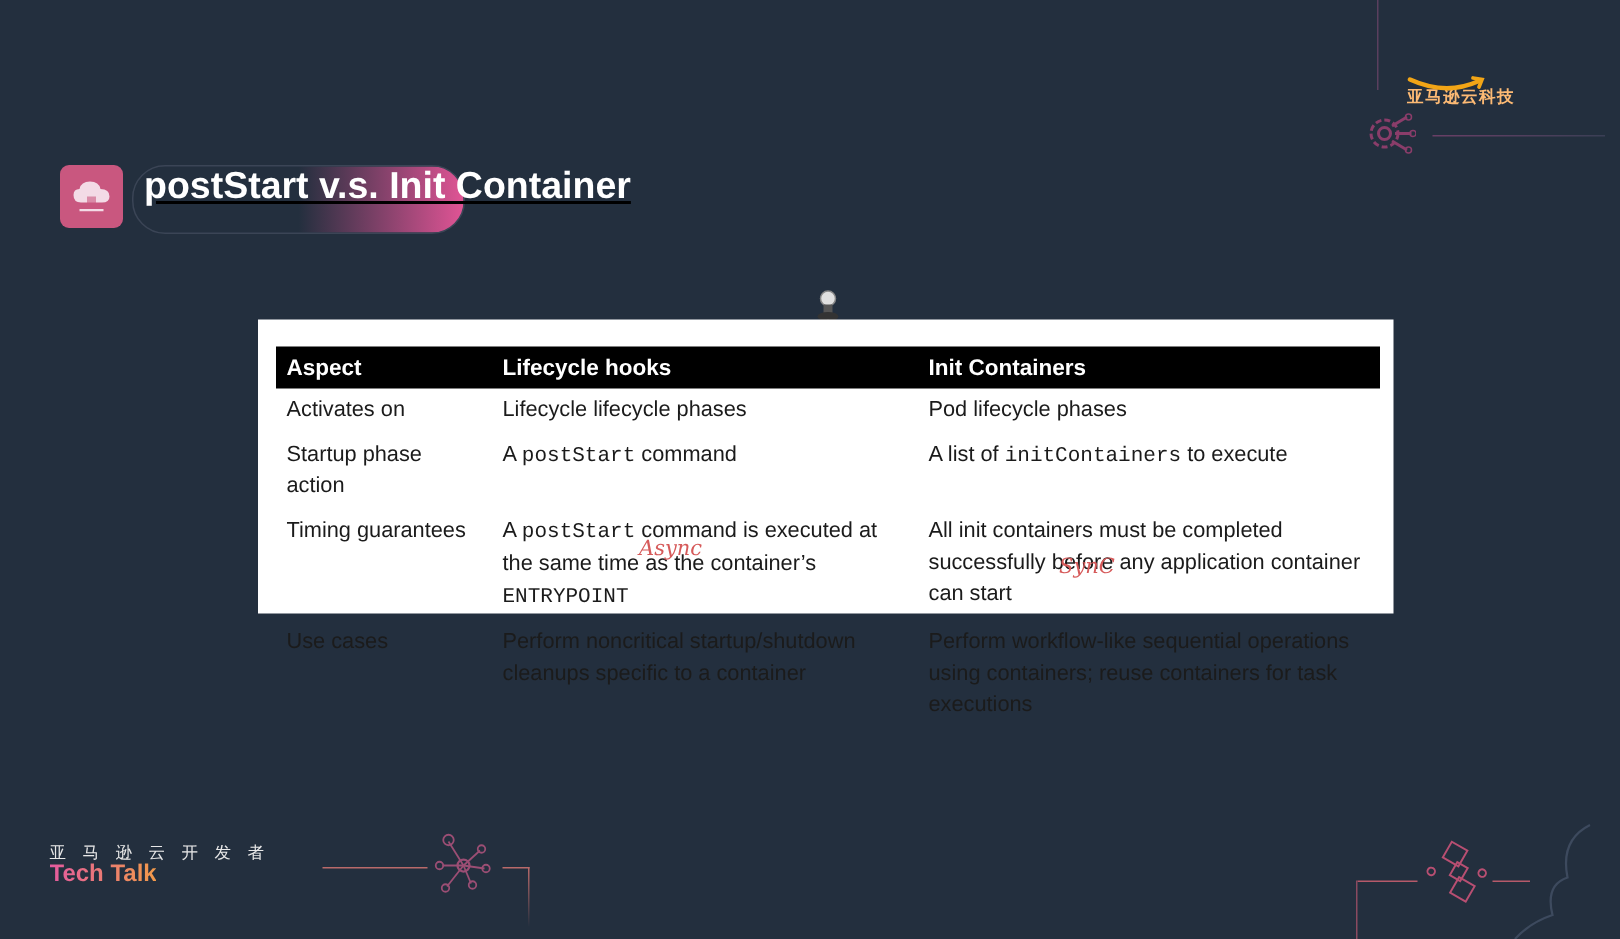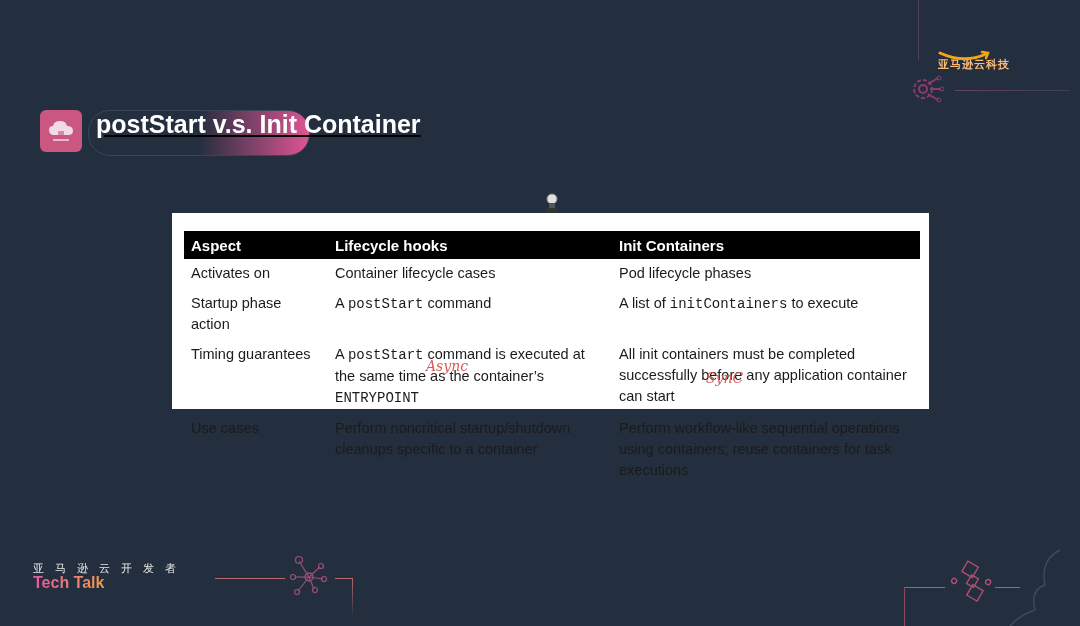--- a/index.html
+++ b/index.html
@@ -72,21 +72,21 @@
     <thead>
       <tr>
         <th style="width:130px">Aspect</th>
         <th style="width:270px">Lifecycle hooks</th>
         <th>Init Containers</th>
       </tr>
     </thead>
     <tbody>
       <tr>
         <td>Activates on</td>
-        <td>Container lifecycle cases</td>
+        <td>Lifecycle lifecycle phases</td>
         <td>Pod lifecycle phases</td>
       </tr>
       <tr>
         <td>Startup phase action</td>
         <td><span>A </span><span class="mono">postStart</span><span> command</span></td>
         <td><span>A list of </span><span class="mono">initContainers</span><span> to execute</span></td>
       </tr>
       <tr>
         <td>Timing guarantees</td>
         <td><span>A </span><span class="mono">postStart</span><span> command is executed at the same time as the container’s </span><span class="mono">ENTRYPOINT</span></td>

